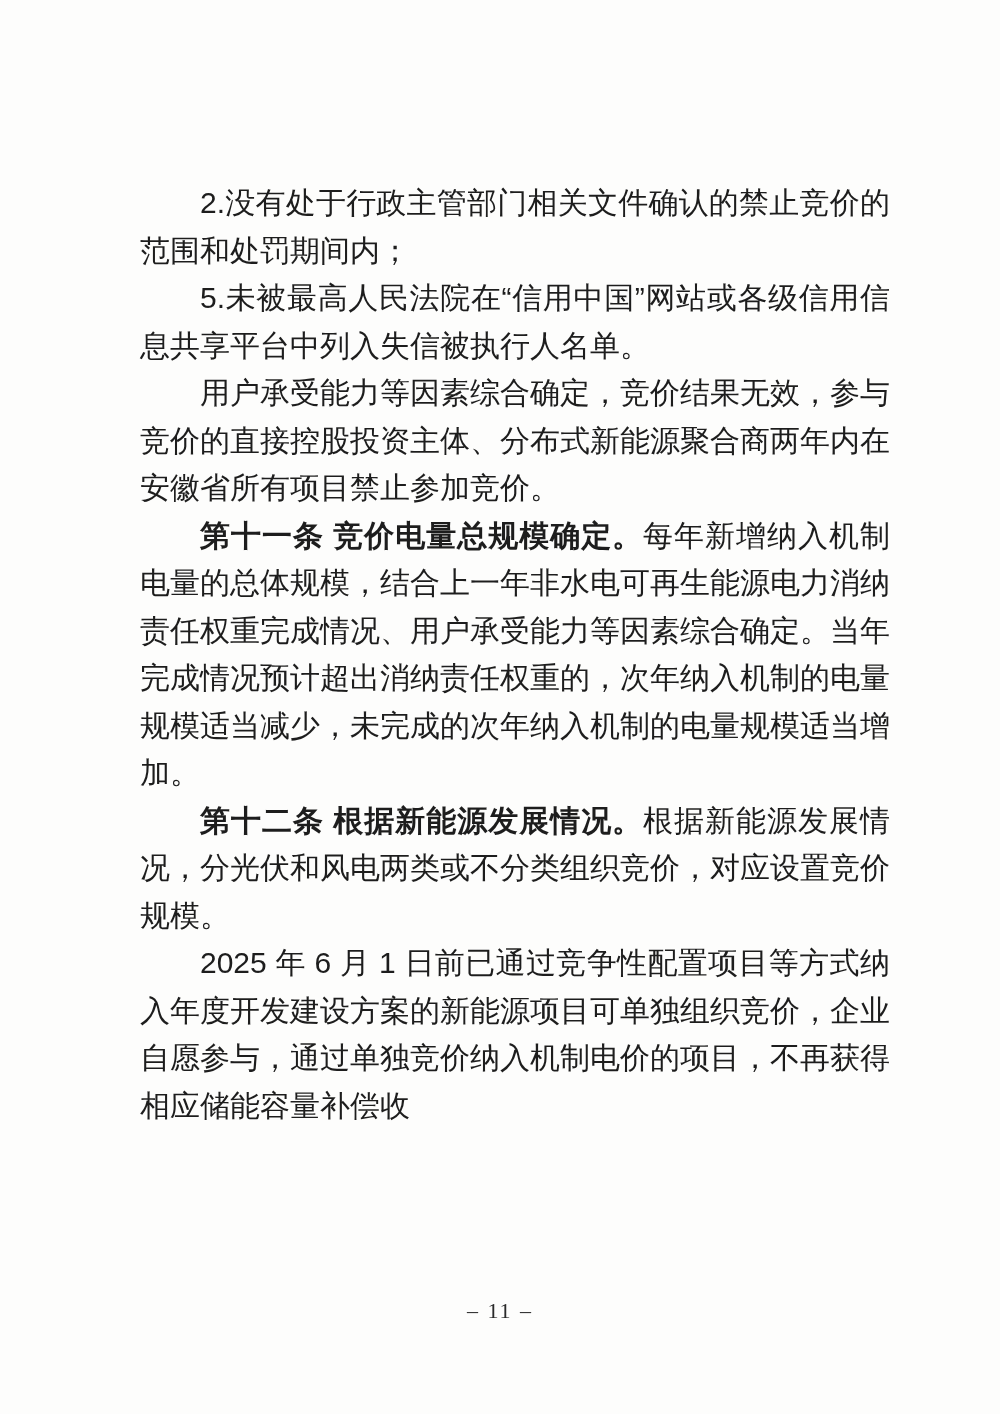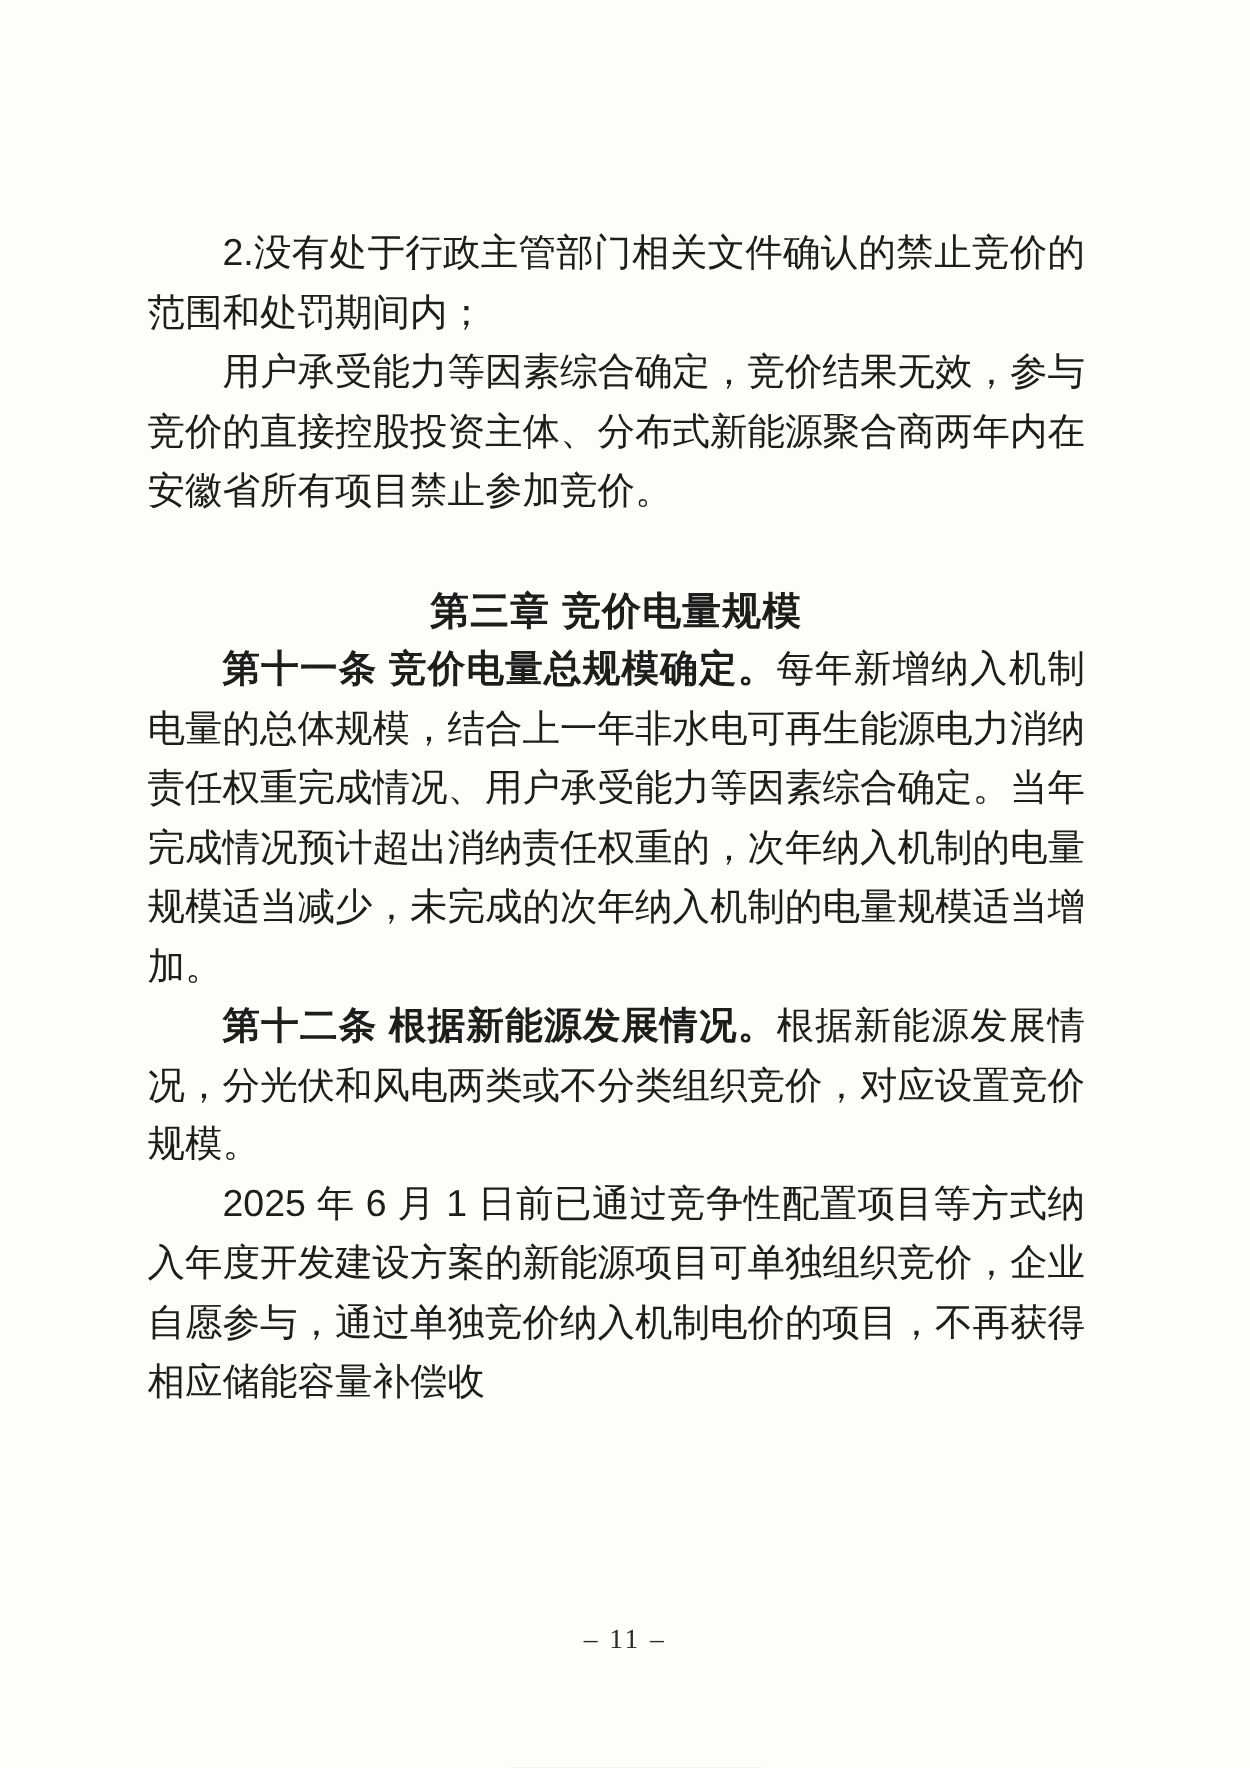--- a/index.html
+++ b/index.html
@@ -14,21 +14,21 @@
     margin: 0 auto;
     background: #fdfdfc;
     color: #1d1d1d;
     font-family: "Liberation Sans", sans-serif;
     overflow: hidden;
     box-sizing: border-box;
   }
   .content {
     position: absolute;
     top: 179px;
-    left: 118px;
+    left: 140px;
     width: 750px;
     font-size: 30px;
     line-height: 47.5px;
     text-align: justify;
     text-justify: inter-ideograph;
     word-break: break-all;
   }
   .para {
     margin: 0;
     text-indent: 2em;
@@ -62,24 +62,24 @@
 </head>
 <body>
 
 <div class="page">
   <div class="content">
 
     <p class="para">2.没有处于行政主管部门相关文件确认的禁止竞价的范围和处罚期间内；</p>
 
 
 
+    <p class="para">5.未被最高人民法院在“信用中国”网站或各级信用信息共享平台中列入失信被执行人名单。</p>
 
     <p class="para">用户承受能力等因素综合确定，竞价结果无效，参与竞价的直接控股投资主体、分布式新能源聚合商两年内在安徽省所有项目禁止参加竞价。</p>
 
-    <h2 class="chapter-heading">第三章 竞价电量规模</h2>
 
     <p class="para">
       <span class="bold-lead">第十一条 竞价电量总规模确定。</span><span>每年新增纳入机制电量的总体规模，结合上一年非水电可再生能源电力消纳责任权重完成情况、用户承受能力等因素综合确定。当年完成情况预计超出消纳责任权重的，次年纳入机制的电量规模适当减少，未完成的次年纳入机制的电量规模适当增加。</span>
     </p>
 
     <p class="para">
       <span class="bold-lead">第十二条 根据新能源发展情况。</span><span>根据新能源发展情况，分光伏和风电两类或不分类组织竞价，对应设置竞价规模。</span>
     </p>
 
     <p class="para">2025 年 6 月 1 日前已通过竞争性配置项目等方式纳入年度开发建设方案的新能源项目可单独组织竞价，企业自愿参与，通过单独竞价纳入机制电价的项目，不再获得相应储能容量补偿收</p>

